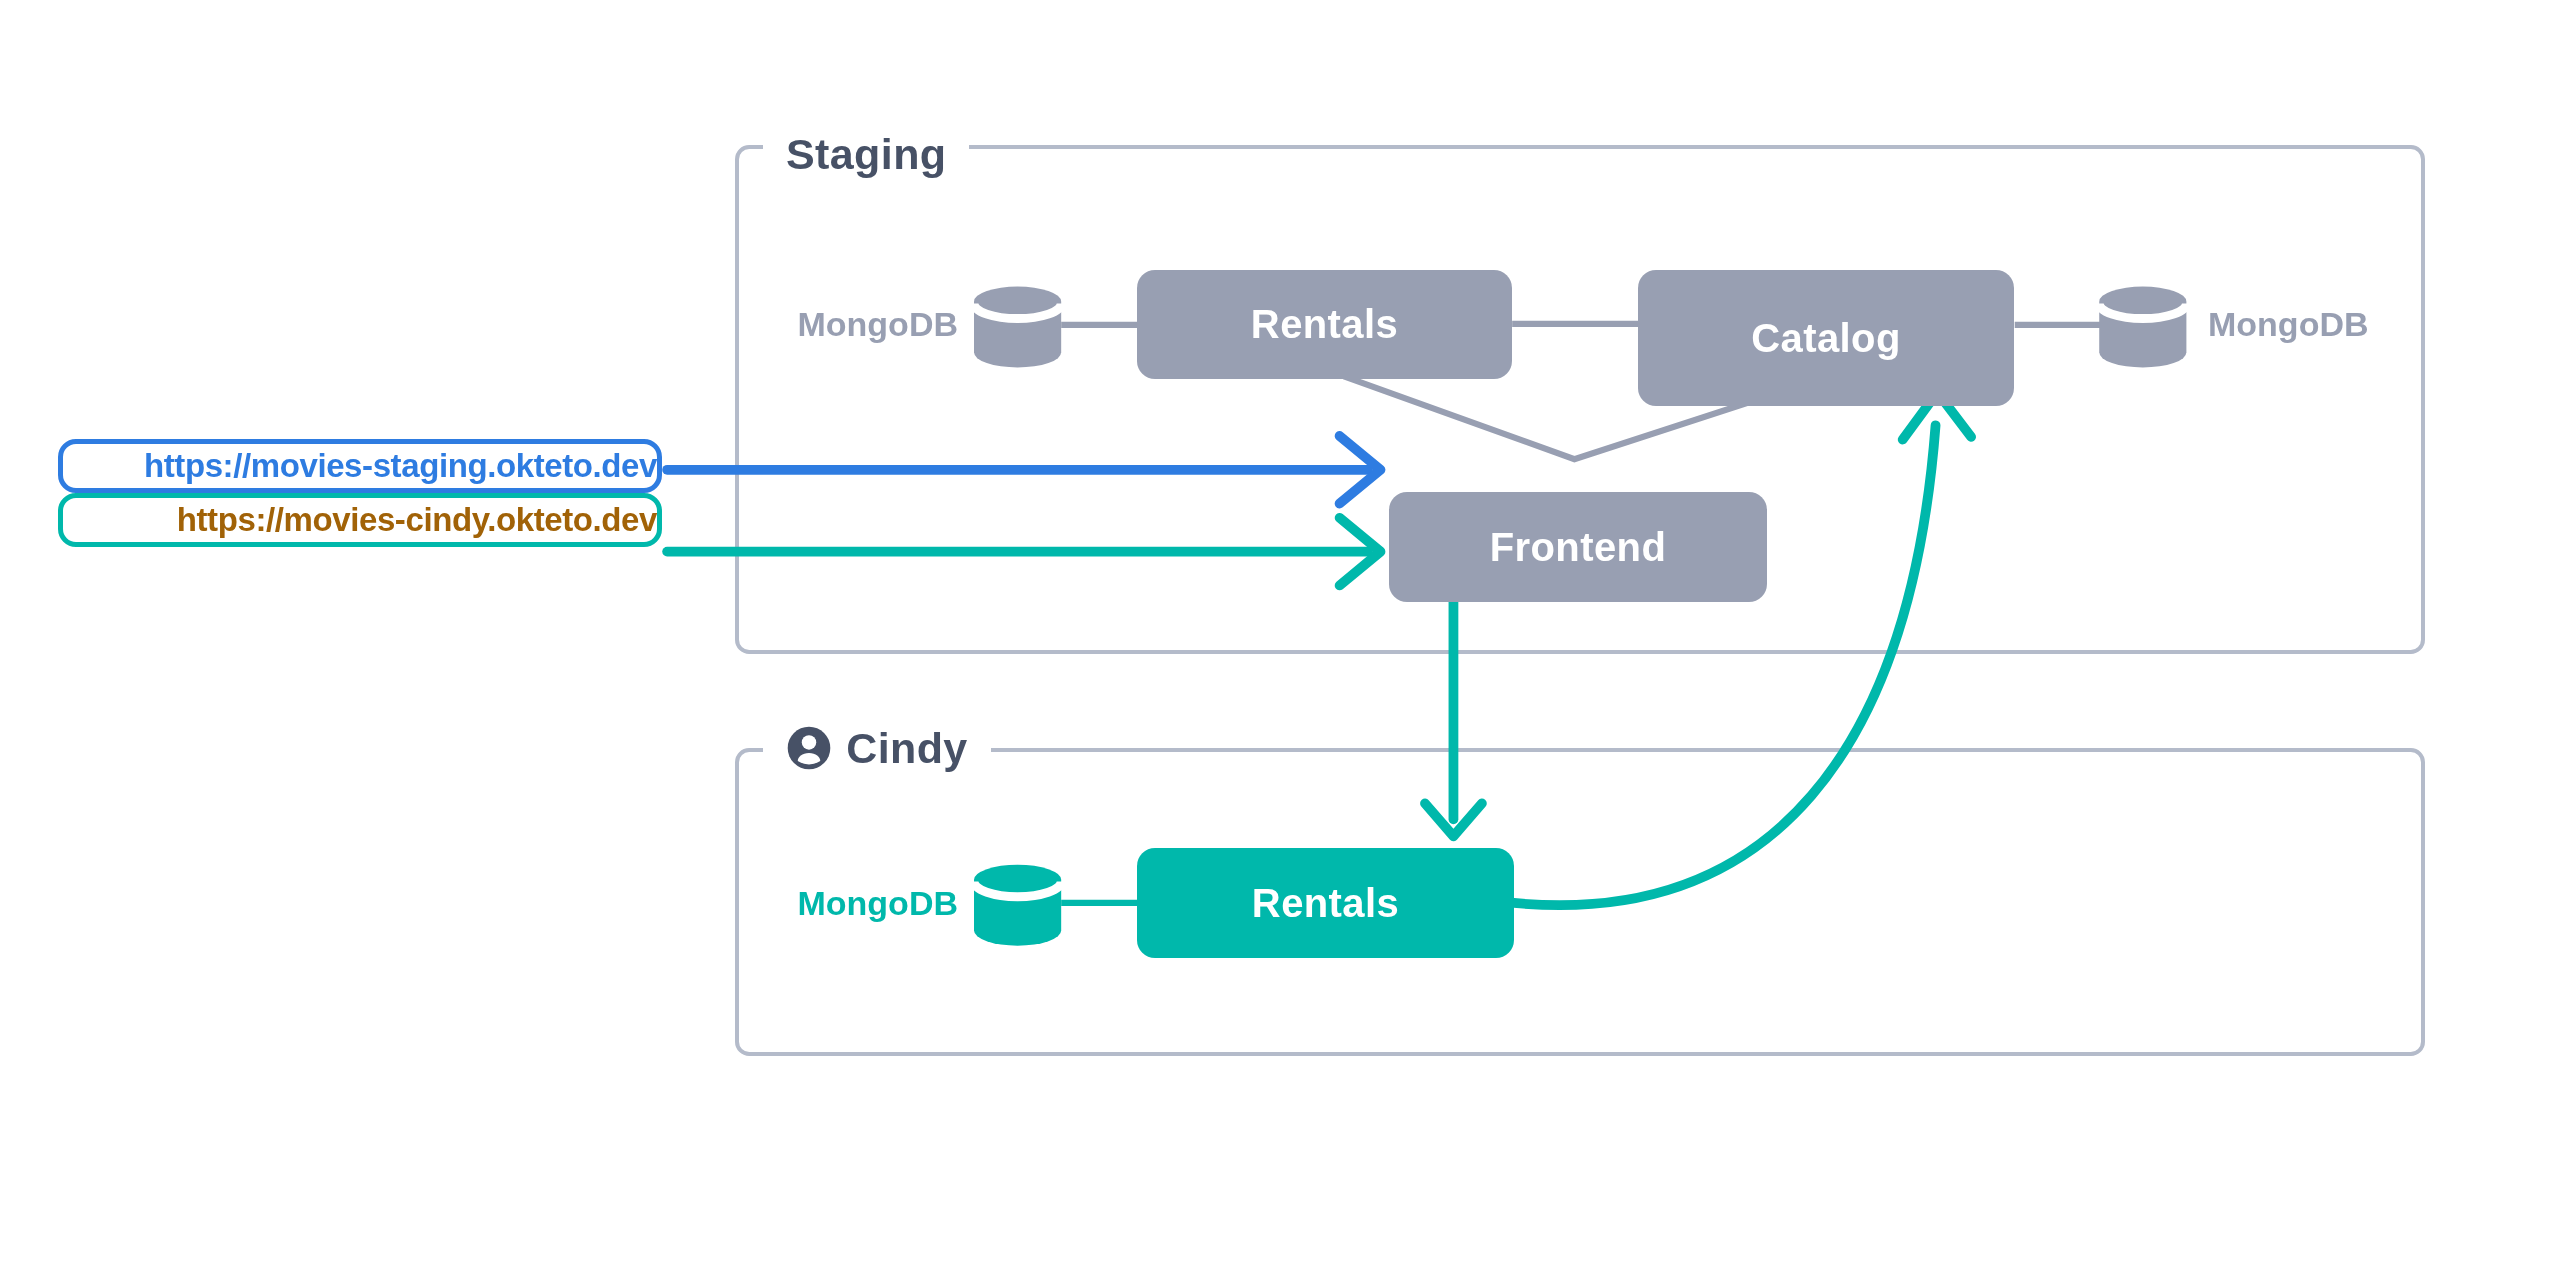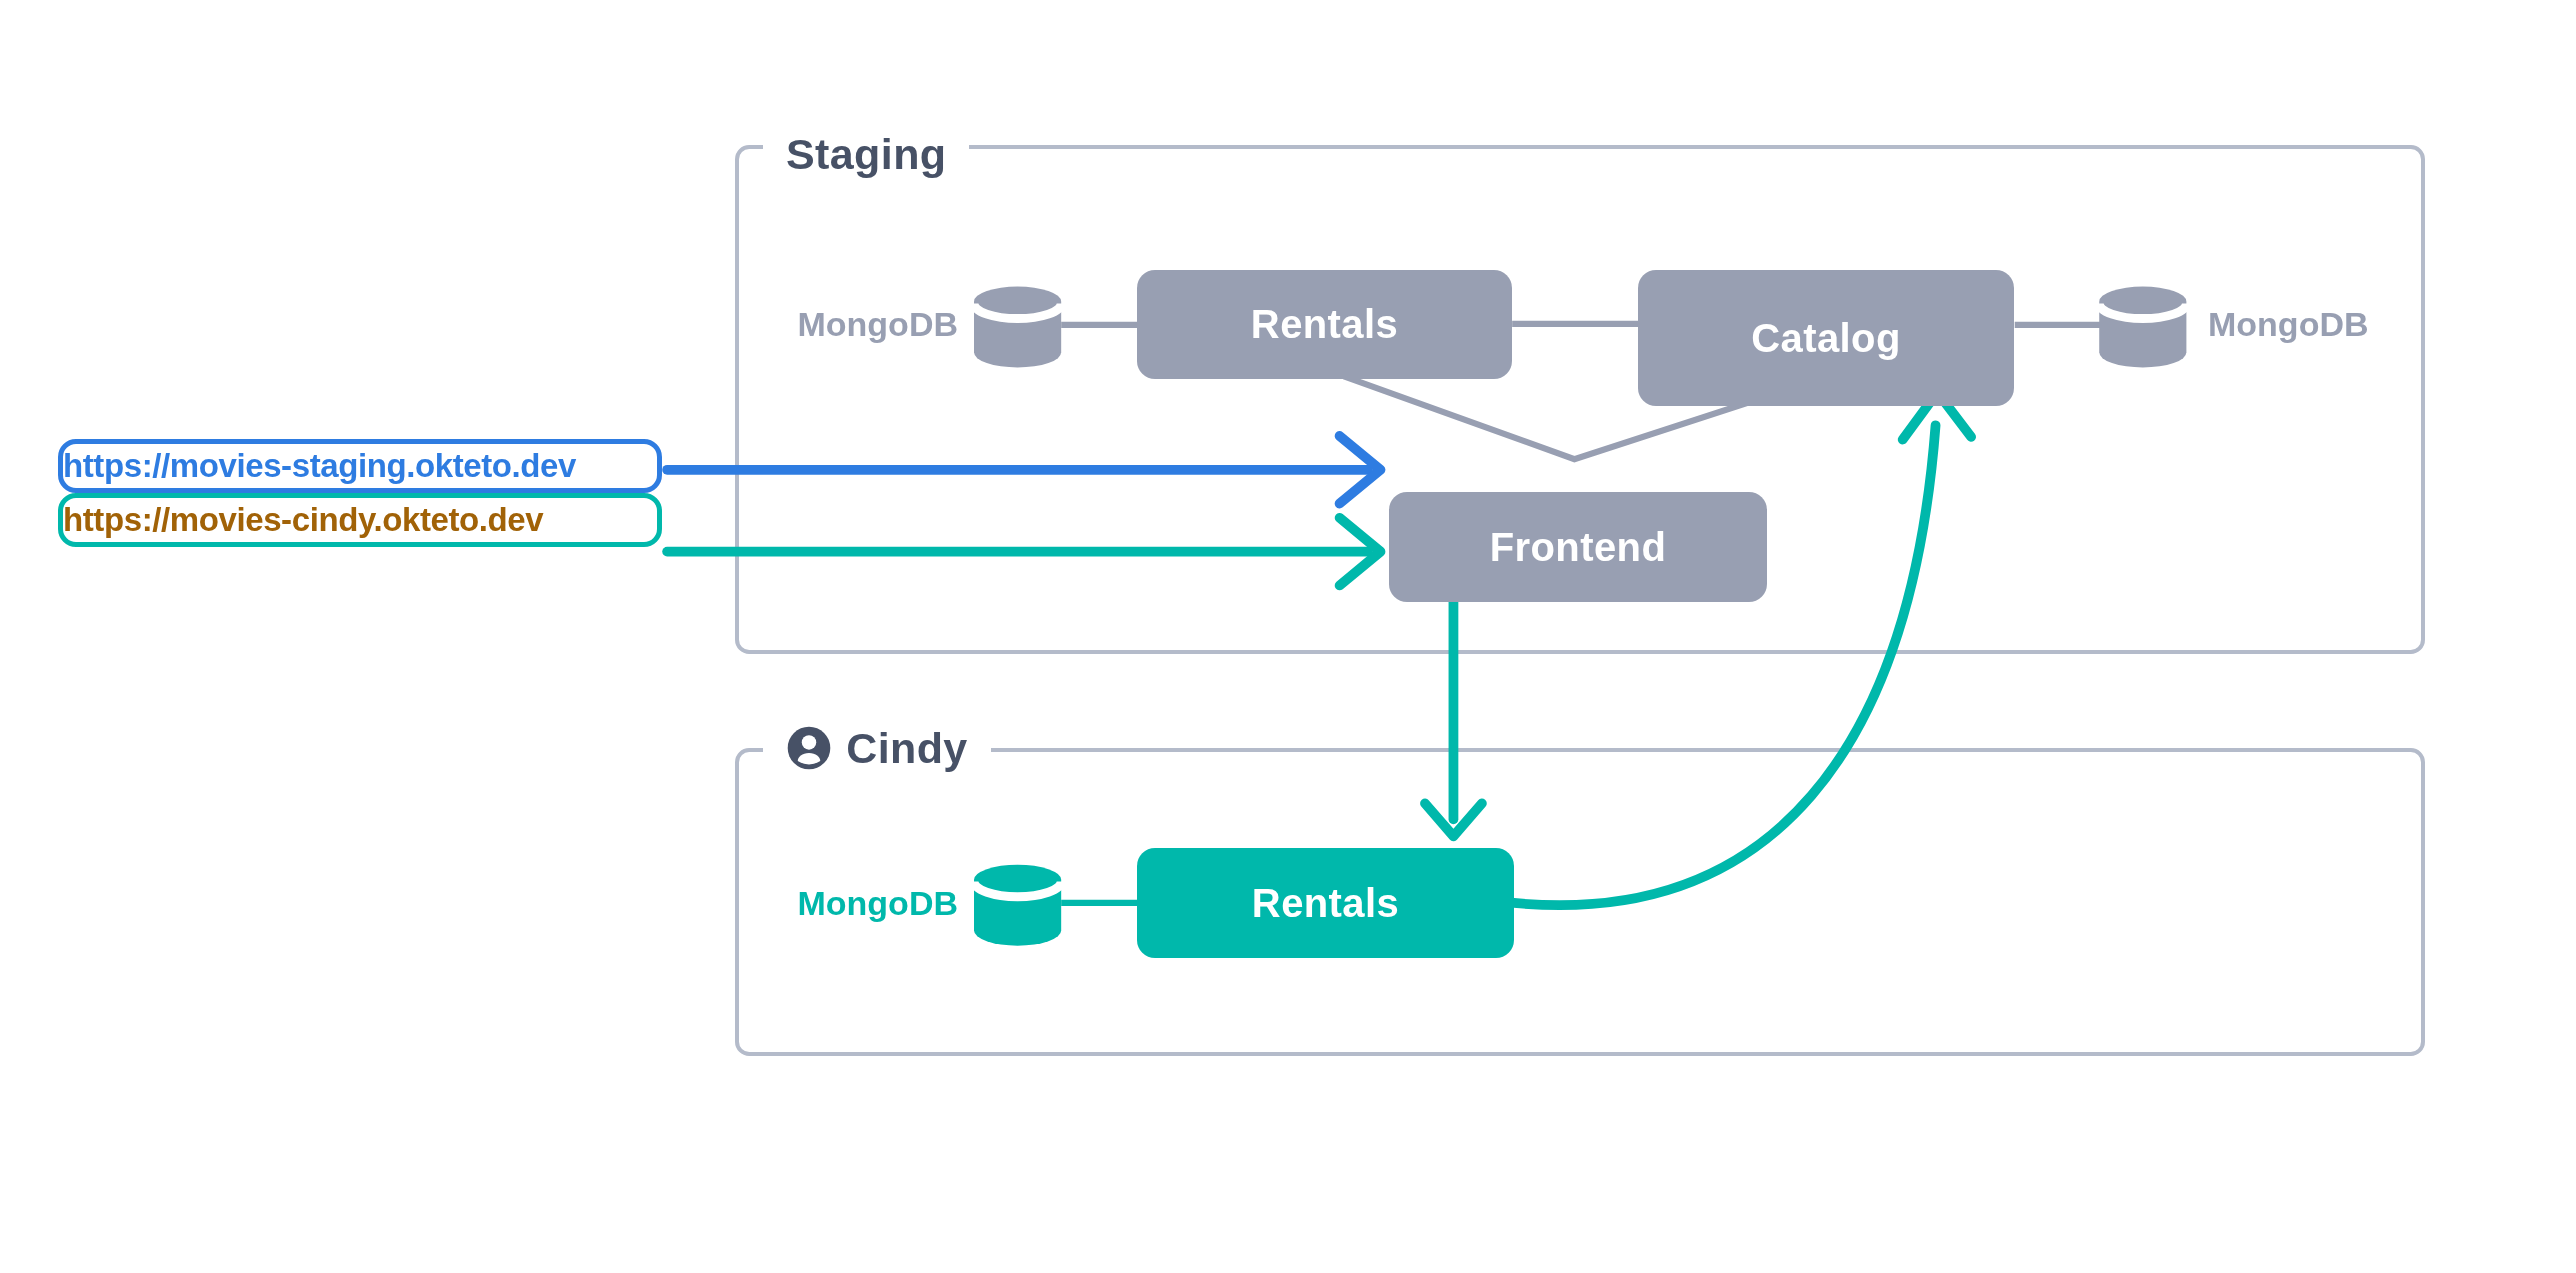--- a/index.html
+++ b/index.html
@@ -95,21 +95,21 @@
     z-index: 3;
     left: 58px;
     width: 604px;
     height: 54px;
     box-sizing: border-box;
     border: 5.3px solid;
     border-radius: 18px;
     background: #ffffff;
     display: flex;
     align-items: center;
-    justify-content: flex-start;
+    justify-content: flex-end;
     font-weight: bold;
     font-size: 33px;
     letter-spacing: -0.4px;
     white-space: nowrap;
   }
   #url-pill-staging { top: 439px; border-color: #2e7ce1; color: #2e7ce1; }
   #url-pill-cindy   { top: 493px; border-color: #00b8ab; color: #a16207; }
 </style>
 </head>
 <body>

